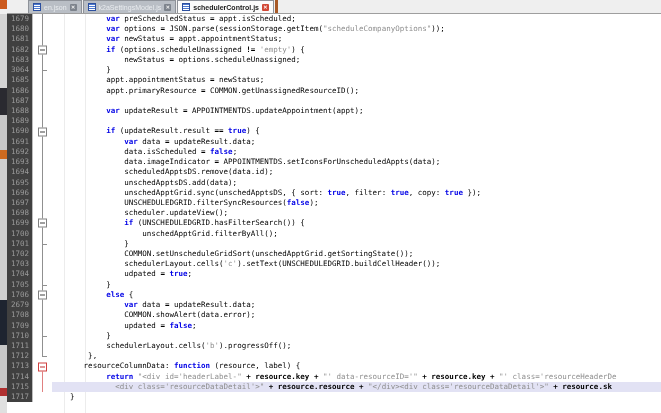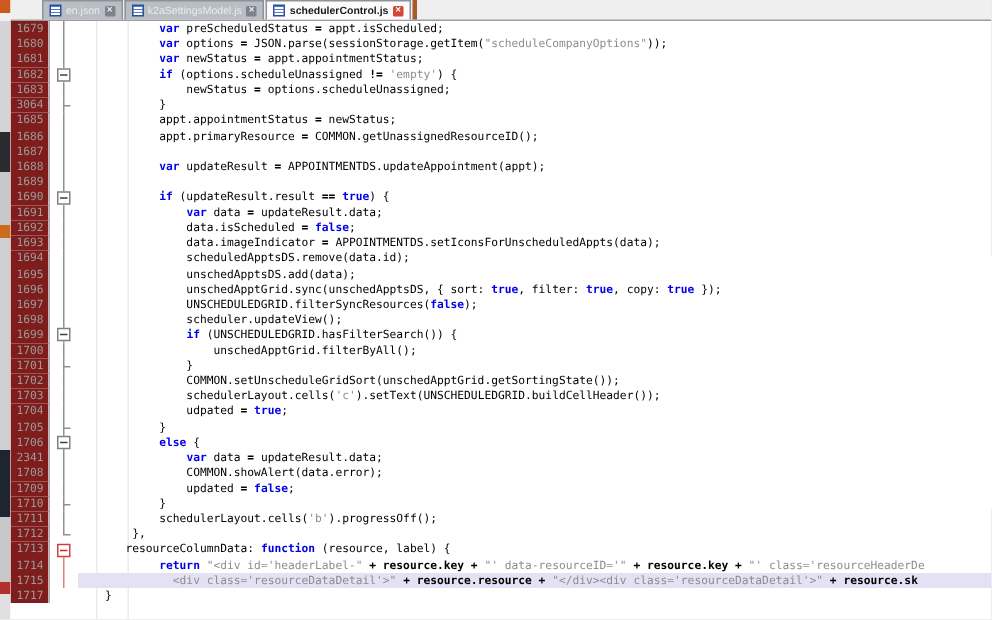--- a/index.html
+++ b/index.html
@@ -27,21 +27,21 @@
   .tclose{width:7px;height:7px;font-size:5px;line-height:7px;text-align:center;
           font-weight:bold;border-radius:1px;}
   .tab.inactive .tclose{background:#7d838c;color:#f2f2f2;}
   .tab.active .tclose{background:#d14836;color:#ffffff;}
   .tab-accent{width:3px;background:#a85a28;}
   
   .editor{position:relative;height:399px;background:#ffffff;overflow:hidden;}
   .guides i{position:absolute;top:0;bottom:0;width:1px;background:#ececec;z-index:0;}
   .guides .g1{left:57px;} .guides .g2{left:78px;}
   .row{position:relative;display:flex;height:10.2308px;line-height:10.2308px;z-index:1;}
-  .ln{width:26px;flex:0 0 26px;background:#7f1d1d;border-right:1px solid #bdbdbd;
+  .ln{width:26px;flex:0 0 26px;background:#404040;border-right:1px solid #bdbdbd;
       color:#9a9a9a;font-family:"DejaVu Sans Mono",monospace;font-size:7.5px;
       text-align:right;padding-right:3px;box-sizing:border-box;}
   .fold{position:relative;width:19px;flex:0 0 19px;}
   .fold .vl{position:absolute;left:9px;top:0;bottom:0;width:1px;background:#909090;}
   .fold .vl.half{bottom:50%;} .fold .vl.bhalf{top:50%;}
   .fold .tick{position:absolute;left:9px;top:50%;width:5px;height:1px;background:#909090;}
   .fold .fbox{position:absolute;left:5px;top:50%;transform:translateY(-50%);width:9px;height:9px;
       background:#fff;border:1px solid #808080;box-sizing:border-box;}
   .fold .fbox::before{content:"";position:absolute;left:1px;right:1px;top:3px;height:1px;background:#404040;}
   .fold .r.vl,.fold .r.tick{background:#e08080;}
@@ -281,21 +281,21 @@
           </div>
           <div class="row">
             <span class="ln">1706</span>
             <span class="fold">
               <i class="vl"></i>
               <span class="fbox"></span>
             </span>
             <span class="codetext"><span class="c-p">            </span><span class="c-k">else</span><span class="c-p"> {</span></span>
           </div>
           <div class="row">
-            <span class="ln">2341</span>
+            <span class="ln">2679</span>
             <span class="fold">
               <i class="vl"></i>
             </span>
             <span class="codetext"><span class="c-p">                </span><span class="c-k">var</span><span class="c-p"> data </span><span class="c-b">=</span><span class="c-p"> updateResult.data;</span></span>
           </div>
           <div class="row">
             <span class="ln">1708</span>
             <span class="fold">
               <i class="vl"></i>
             </span>

